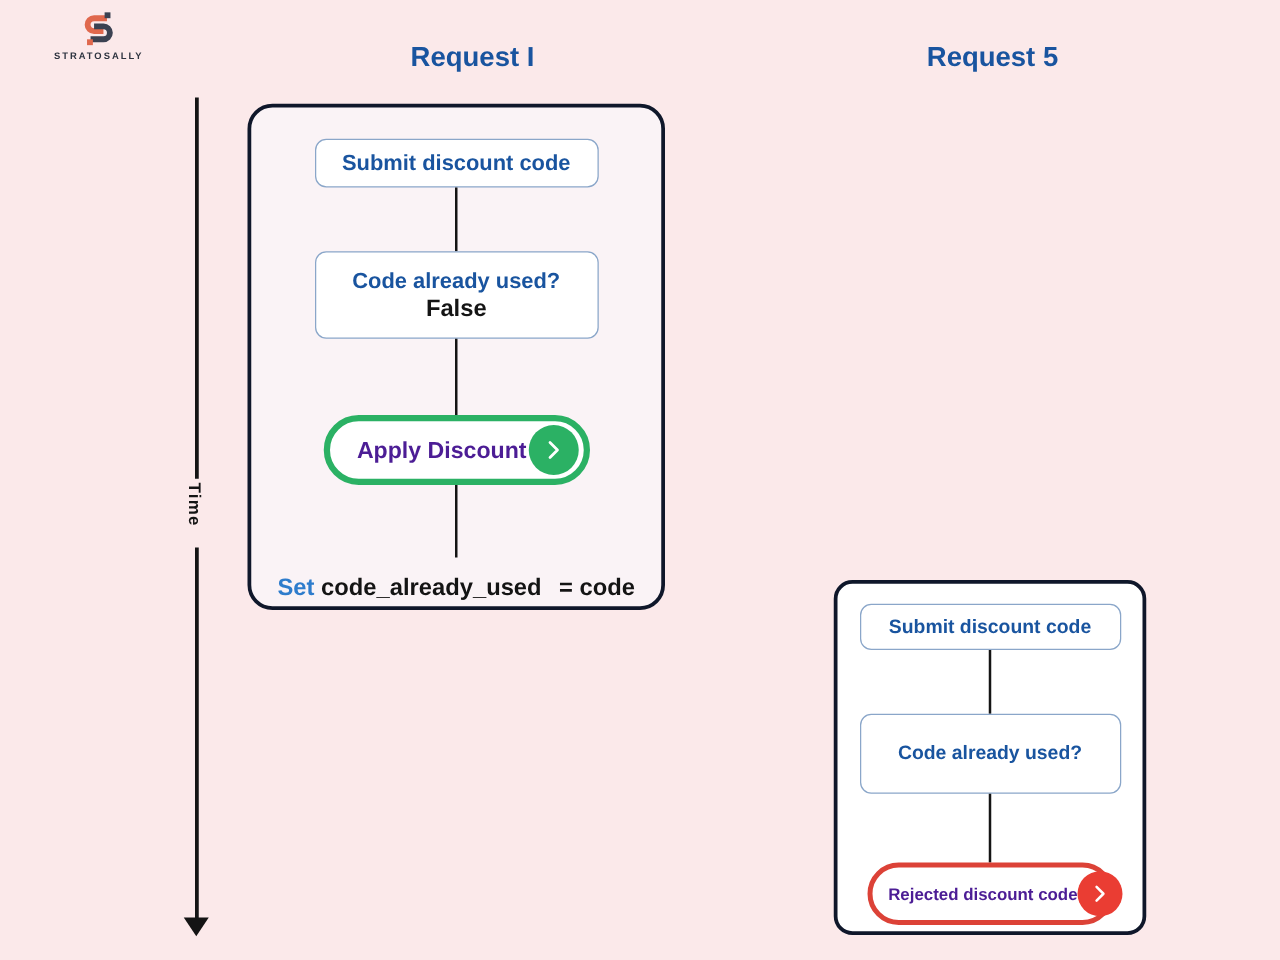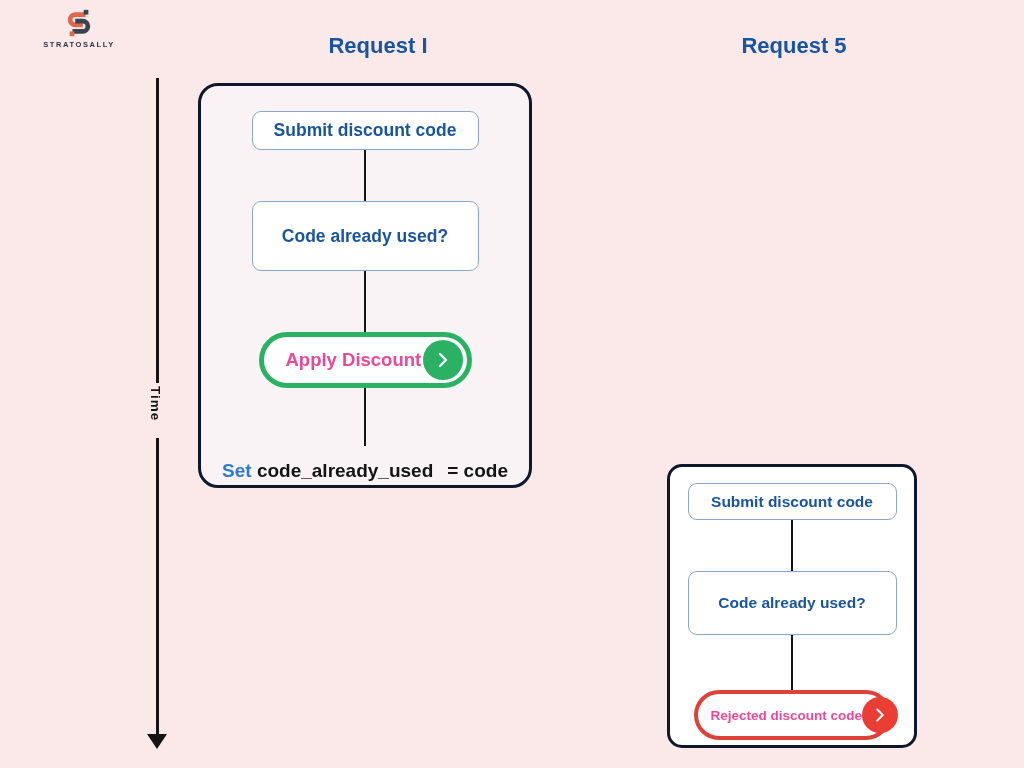--- a/index.html
+++ b/index.html
@@ -87,21 +87,21 @@
   .card.left  .c3 { height: 58px; }
   .card.right .c1 { height: 51px; }
   .card.right .c2 { height: 55px; }
 
   
   .pill {
     background: #ffffff; border-radius: 999px;
     display: flex; align-items: center; justify-content: space-between;
     box-sizing: border-box; white-space: nowrap;
   }
-  .pill-label { font-weight: bold; color: #ec4899; }
+  .pill-label { font-weight: bold; color: #4c1d95; }
   .pill.green {
     width: 213px; height: 56px;
     border: 5px solid #2bb164; padding: 0 4px 0 22px;
   }
   .pill.green .pill-label { font-size: 18.5px; }
   .pill.red {
     width: 197px; height: 50px;
     border: 4px solid #dc4237; padding: 0 4px 0 13px;
   }
   .pill.red .pill-label { font-size: 13.5px; }
@@ -146,20 +146,21 @@
   <div class="time-arrowhead"></div>
 </div>
 
 <div class="abs card left">
   <div class="node-box box-submit">
     <span>Submit discount code</span>
   </div>
   <div class="connector c1"></div>
   <div class="node-box box-check">
     <span>Code already used?</span>
+    <span class="check-answer">False</span>
   </div>
   <div class="connector c2"></div>
   <div class="pill green">
     <span class="pill-label">Apply Discount</span>
     <span class="chev-circle green">
       <svg width="24" height="24" viewBox="0 0 24 24">
         <polyline points="9,6 15,12 9,18" fill="none" stroke="#ffffff" stroke-width="2.2" stroke-linecap="round" stroke-linejoin="round"></polyline>
       </svg>
     </span>
   </div>

